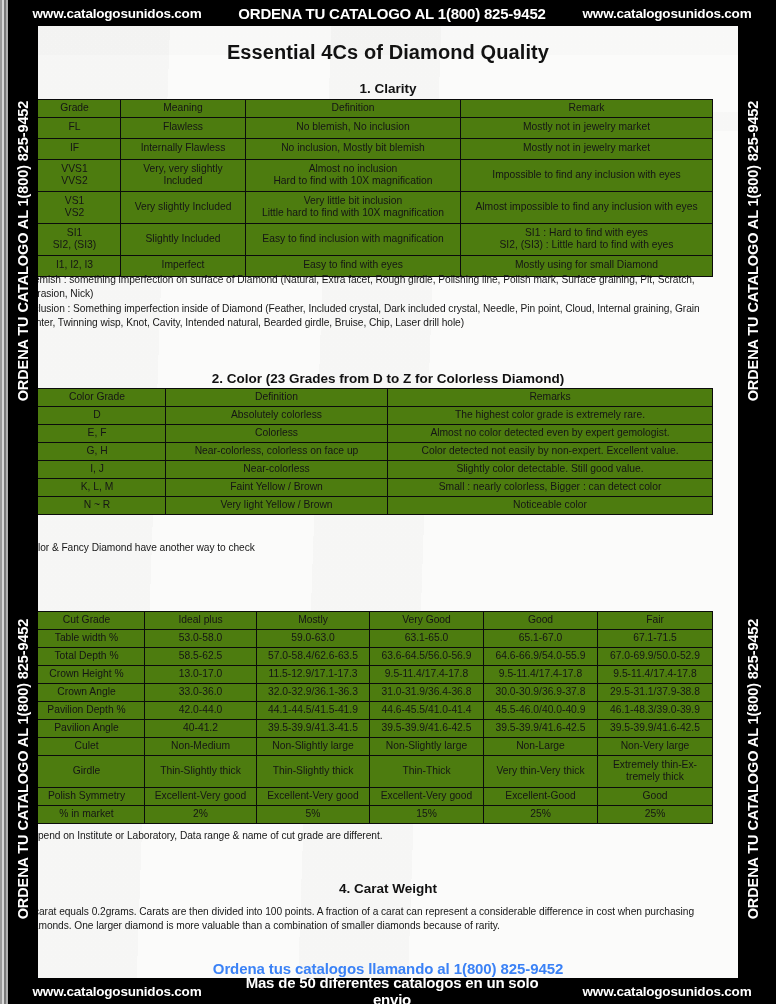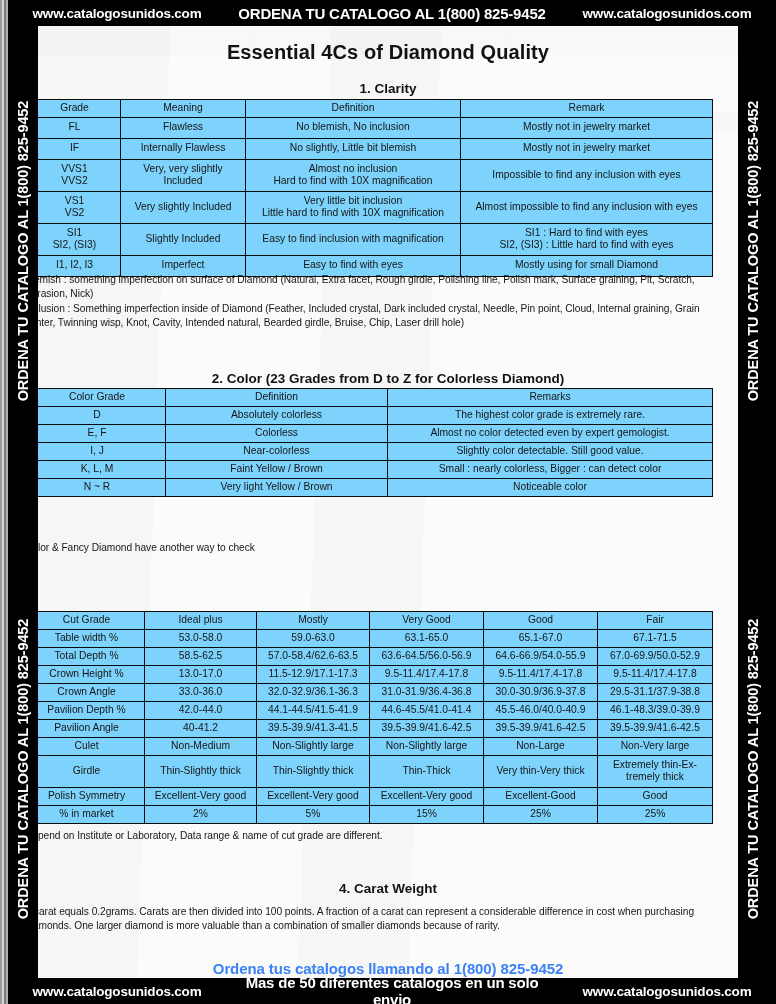--- a/index.html
+++ b/index.html
@@ -83,21 +83,21 @@
   }
   .sec-clarity { top: 81px; }
   .sec-color   { top: 371px; }
   .sec-cut     { top: 595px; }
   .sec-carat   { top: 881px; }
 
   
   table.dt {
     position: absolute;
     border-collapse: collapse;
-    background: #7dd3fc;
+    background: #4d7c0f;
     font-size: 10.3px;
     color: #151515;
     table-layout: fixed;
   }
   table.dt td, table.dt th {
     border: 1px solid #0b0b0b;
     text-align: center;
     vertical-align: middle;
     padding: 2px 3px;
     font-weight: normal;
@@ -181,21 +181,21 @@
         <tbody id="clarity-body">
             <tr>
               <td style="height: 21px;">FL</td>
               <td>Flawless</td>
               <td>No blemish, No inclusion</td>
               <td>Mostly not in jewelry market</td>
             </tr>
             <tr>
               <td style="height: 21px;">IF</td>
               <td>Internally Flawless</td>
-              <td>No slightly, Little bit blemish</td>
+              <td>No inclusion, Mostly bit blemish</td>
               <td>Mostly not in jewelry market</td>
             </tr>
             <tr>
               <td class="cell-2line" style="height: 32px;">VVS1<br>VVS2</td>
               <td>Very, very slightly Included</td>
               <td class="cell-2line">Almost no inclusion<br>Hard to find with 10X magnification</td>
               <td>Impossible to find any inclusion with eyes</td>
             </tr>
             <tr>
               <td class="cell-2line" style="height: 32px;">VS1<br>VS2</td>
@@ -237,20 +237,25 @@
         <tbody id="color-body">
             <tr>
               <td style="height: 18px;">D</td>
               <td>Absolutely colorless</td>
               <td>The highest color grade is extremely rare.</td>
             </tr>
             <tr>
               <td style="height: 18px;">E, F</td>
               <td>Colorless</td>
               <td>Almost no color detected even by expert gemologist.</td>
+            </tr>
+            <tr>
+              <td style="height: 18px;">G, H</td>
+              <td>Near-colorless, colorless on face up</td>
+              <td>Color detected not easily by non-expert. Excellent value.</td>
             </tr>
             <tr>
               <td style="height: 18px;">I, J</td>
               <td>Near-colorless</td>
               <td>Slightly color detectable. Still good value.</td>
             </tr>
             <tr>
               <td style="height: 18px;">K, L, M</td>
               <td>Faint Yellow / Brown</td>
               <td>Small : nearly colorless,  Bigger : can detect color</td>

